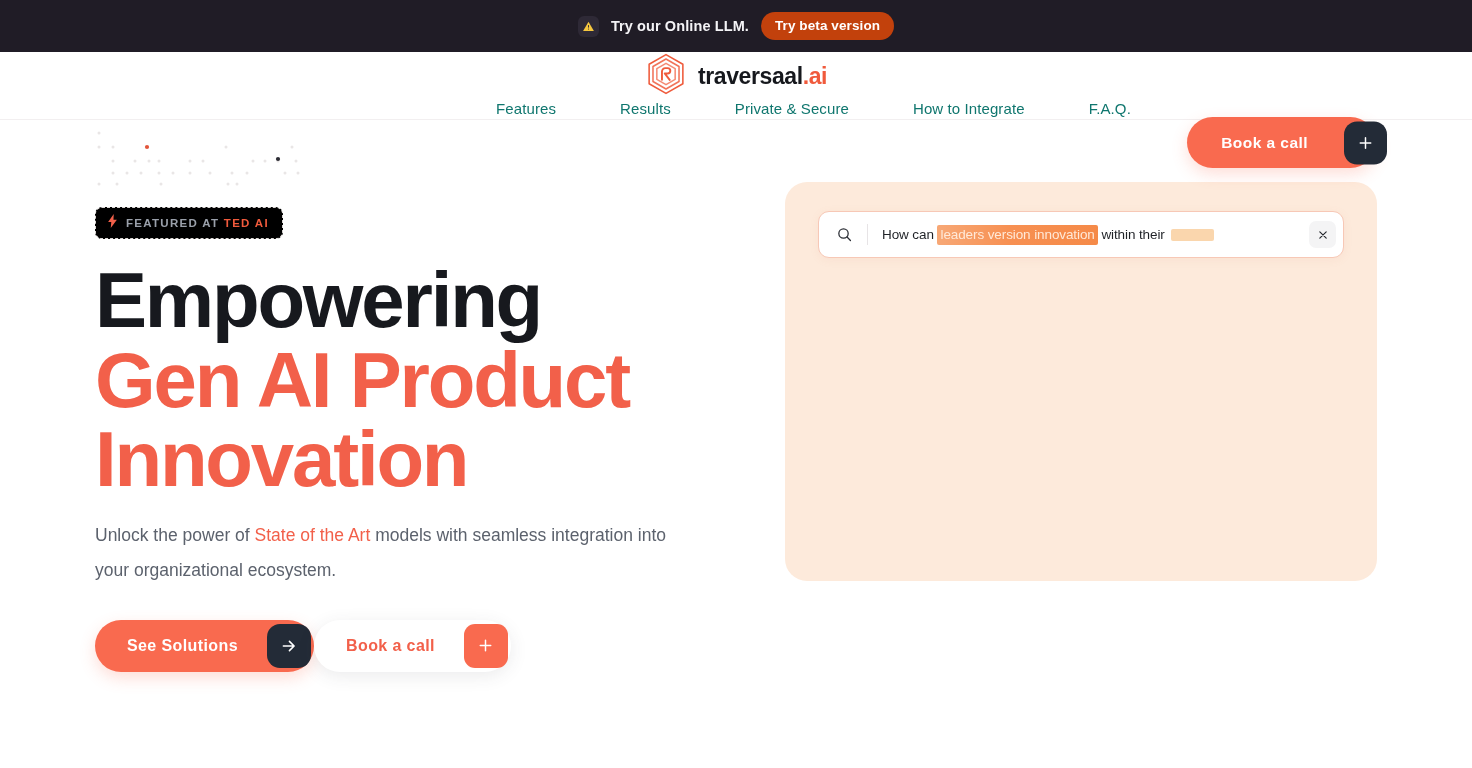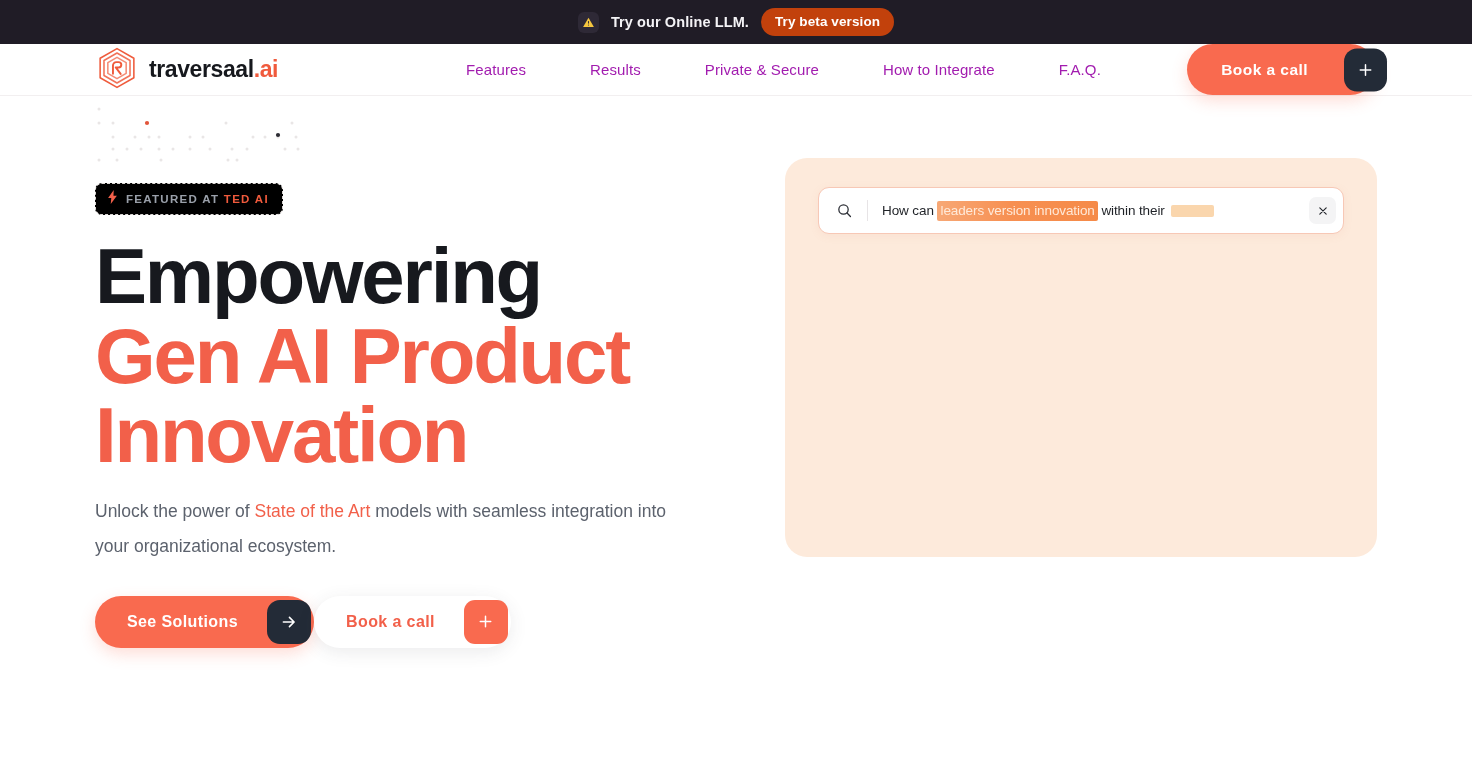--- a/index.html
+++ b/index.html
@@ -13,21 +13,21 @@
 
   body {
     font-family: "Liberation Sans", sans-serif;
     background: #ffffff;
     color: #1d2430;
     -webkit-font-smoothing: antialiased;
   }
 
   
   .topbar {
-    height: 44px;
+    height: 52px;
     background: #201c26;
     display: flex;
     align-items: center;
     justify-content: center;
     gap: 12px;
     position: relative;
     z-index: 40;
   }
   .topbar-icon {
     width: 21px;
@@ -56,28 +56,29 @@
     font-family: inherit;
     font-size: 13.5px;
     font-weight: 700;
     letter-spacing: .1px;
     cursor: pointer;
     white-space: nowrap;
   }
 
   
   .header {
-    height: 52px;
+    height: 68px;
     background: #ffffff;
     border-bottom: 1px solid #f2eff0;
     display: flex;
     align-items: center;
     padding: 0 96px 0 95px;
     position: relative;
     z-index: 30;
+    flex-direction: column;
   }
 
   .logo {
     display: flex;
     align-items: center;
     gap: 10px;
     cursor: pointer;
     flex: 0 0 auto;
   }
   .logo-mark { display: block; }
@@ -91,21 +92,21 @@
   .logo-text .dotai { color: #f05a3c; }
 
   .nav {
     display: flex;
     align-items: center;
     gap: 0;
     margin-left: 172px;
   }
   .nav-item {
     font-size: 15px;
-    color: #a21caf;
+    color: #0f766e;
     letter-spacing: .1px;
     cursor: pointer;
     white-space: nowrap;
     padding: 0 32px;
   }
   .nav-item:first-child { padding-left: 16px; }
 
   .header-cta {
     margin-left: auto;
     position: relative;

